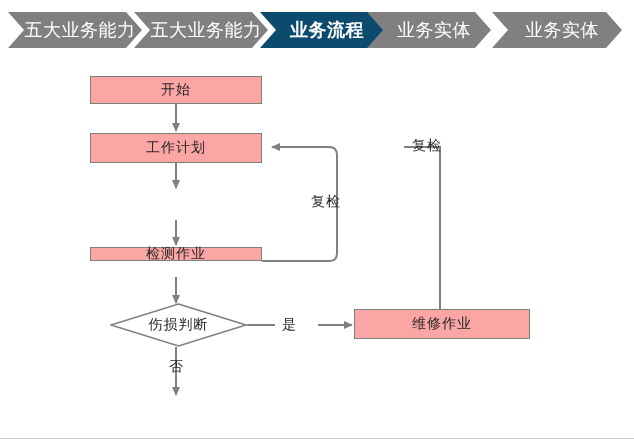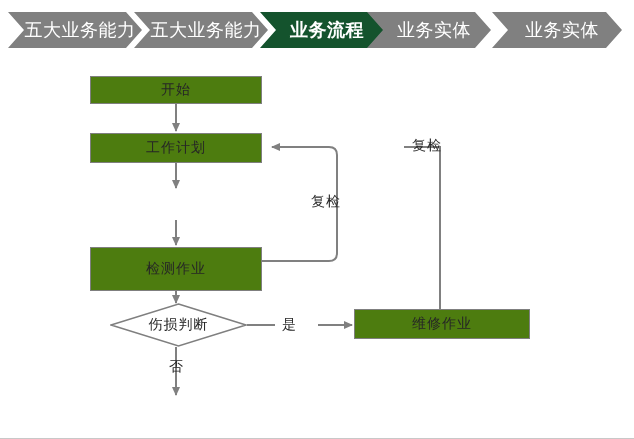--- a/index.html
+++ b/index.html
@@ -45,35 +45,35 @@
   }
   .chev-label {
     font-size: 18px;
     line-height: 1;
     letter-spacing: 0.5px;
     color: #ffffff;
     padding-left: 10px;
     white-space: nowrap;
   }
   .chev.inactive { background: #808080; }
-  .chev.active   { background: #14532d; }
+  .chev.active   { background: #0c4a6e; }
   .chev.active .chev-label { font-weight: bold; }
 
   
   #flowchart {
     position: absolute;
     left: 0;
     top: 0;
     width: 634px;
     height: 439px;
   }
   .node {
     position: absolute;
     box-sizing: border-box;
-    background: #4d7c0f;
+    background: #fca5a5;
     border: 1px solid #7f7f7f;
     display: flex;
     align-items: center;
     justify-content: center;
     font-size: 14px;
     color: #262626;
     letter-spacing: 1px;
     white-space: nowrap;
   }
   .diamond-wrap {
@@ -161,21 +161,21 @@
 
     <div class="node" style="left:90px; top:76px; width:172px; height:28px;">
       <span>开始</span>
     </div>
 
     <div class="node" style="left:90px; top:133px; width:172px; height:30px;">
       <span>工作计划</span>
     </div>
 
 
-    <div class="node" style="left:90px; top:247px; width:172px; height:44px;">
+    <div class="node" style="left:90px; top:247px; width:172px; height:14px;">
       <span>检测作业</span>
     </div>
 
     <div class="diamond-wrap" style="left:110px; top:303px; width:137px; height:44px;">
       <svg class="diamond-shape" viewBox="0 0 137 44" preserveAspectRatio="none">
         <polygon points="68.5,1 136,22 68.5,43 1,22" fill="#ffffff" stroke="#7f7f7f" stroke-width="1.5"></polygon>
       </svg>
       <span class="diamond-label">伤损判断</span>
     </div>
 

